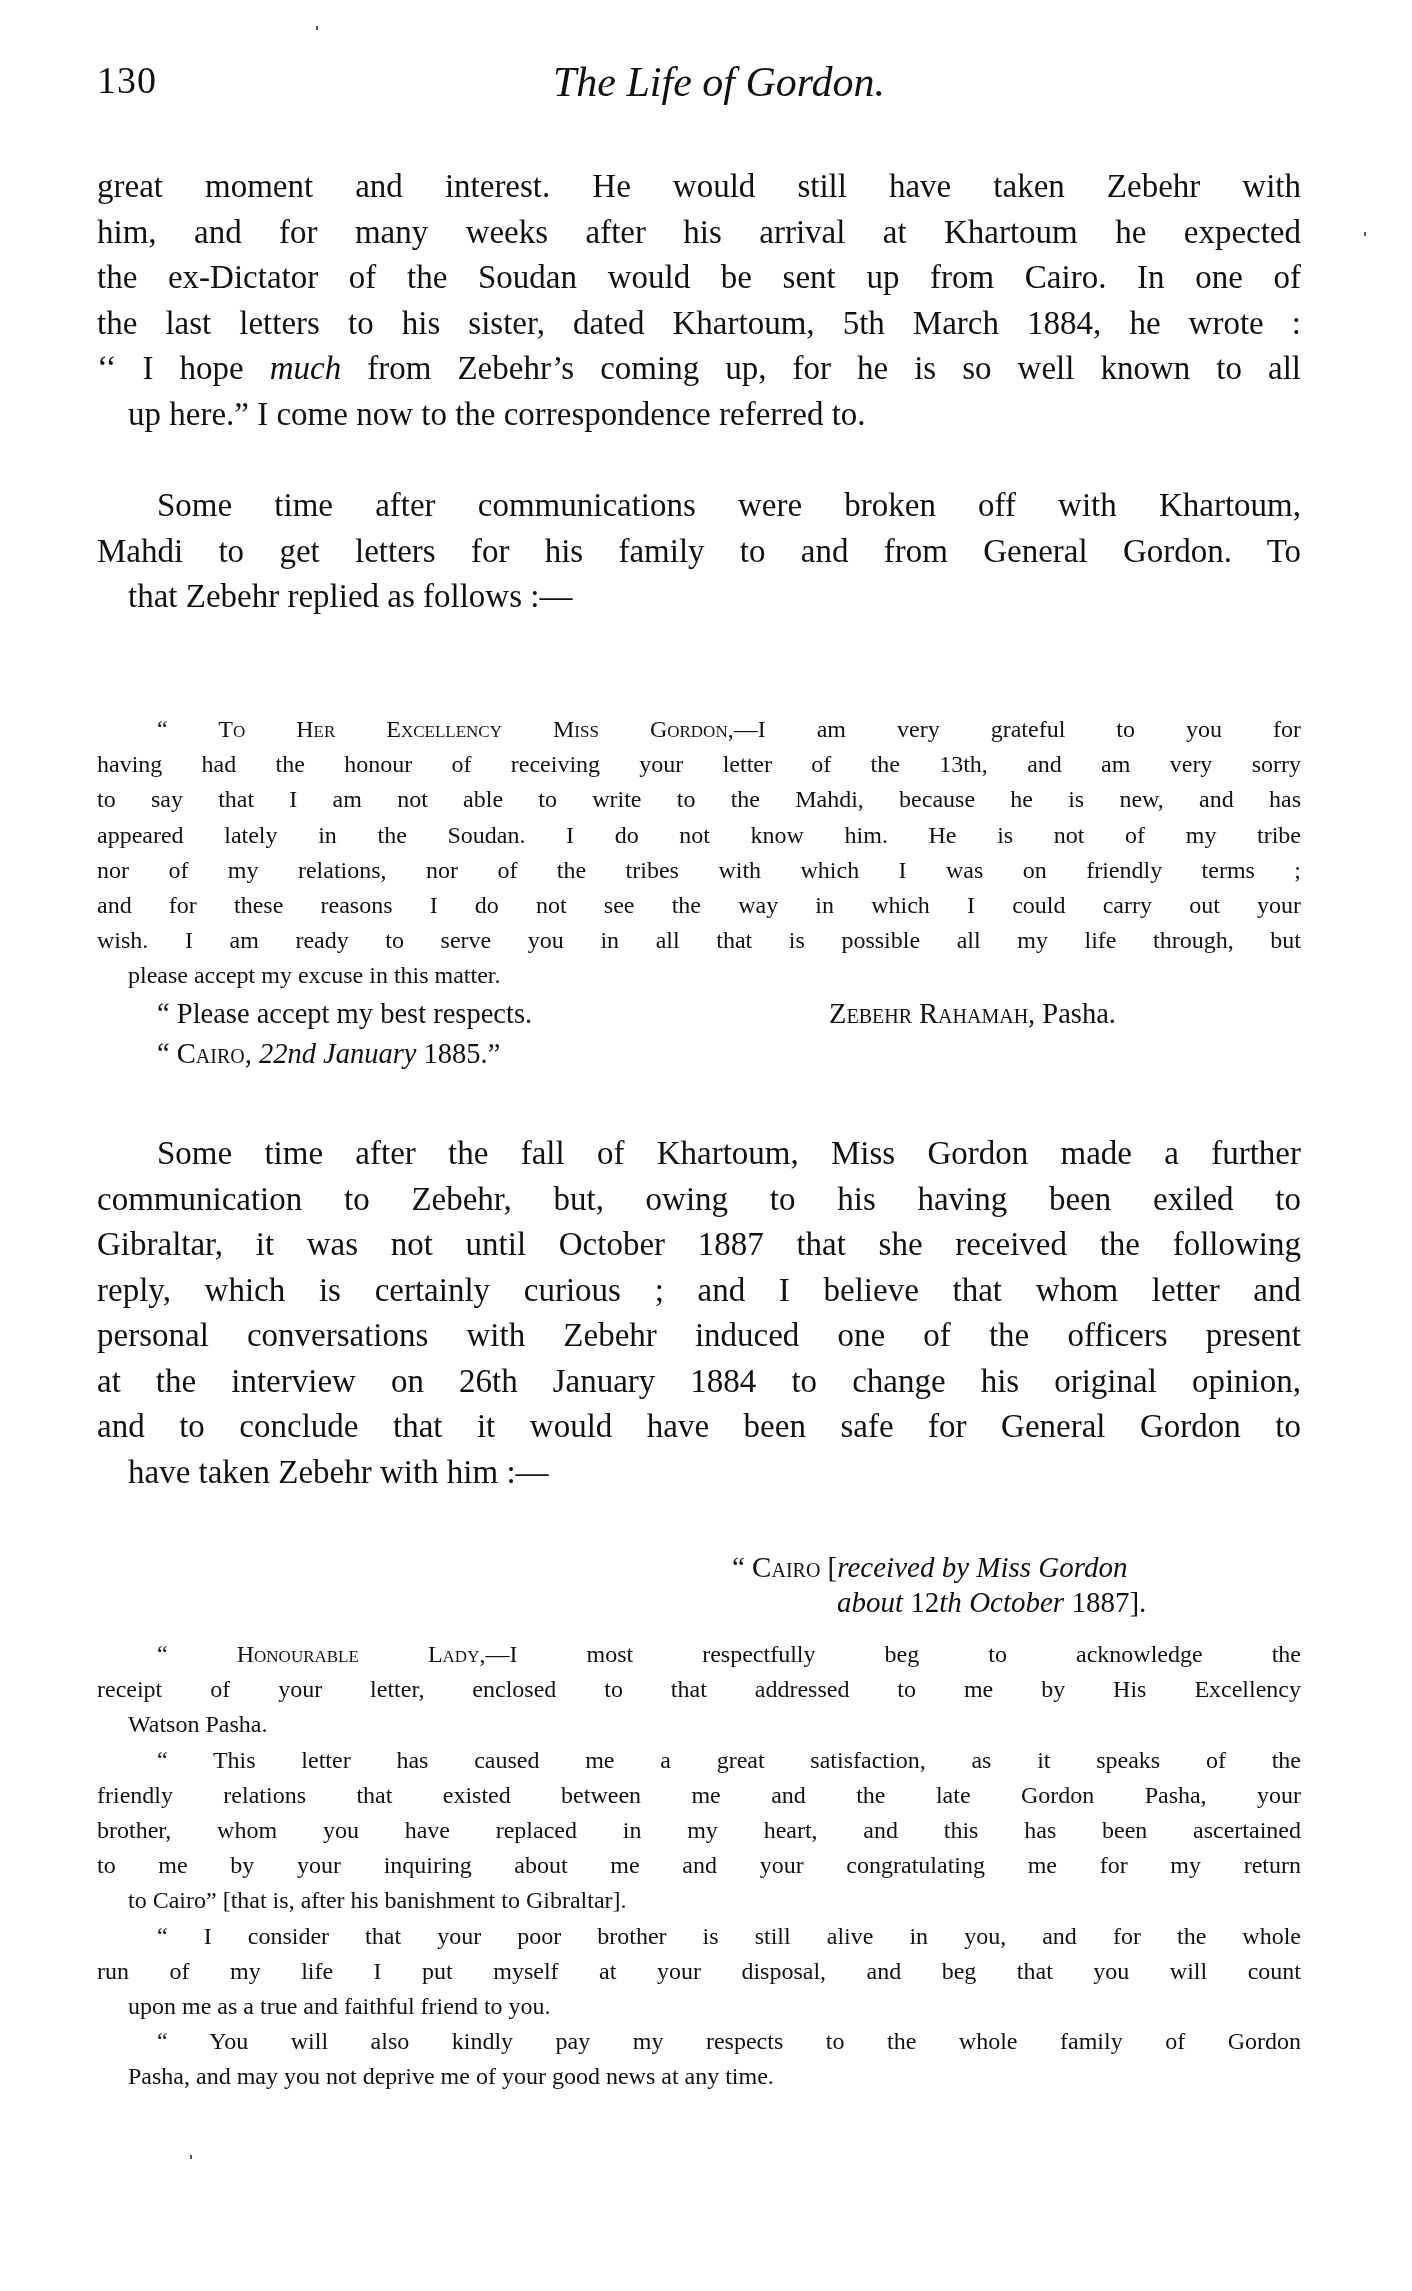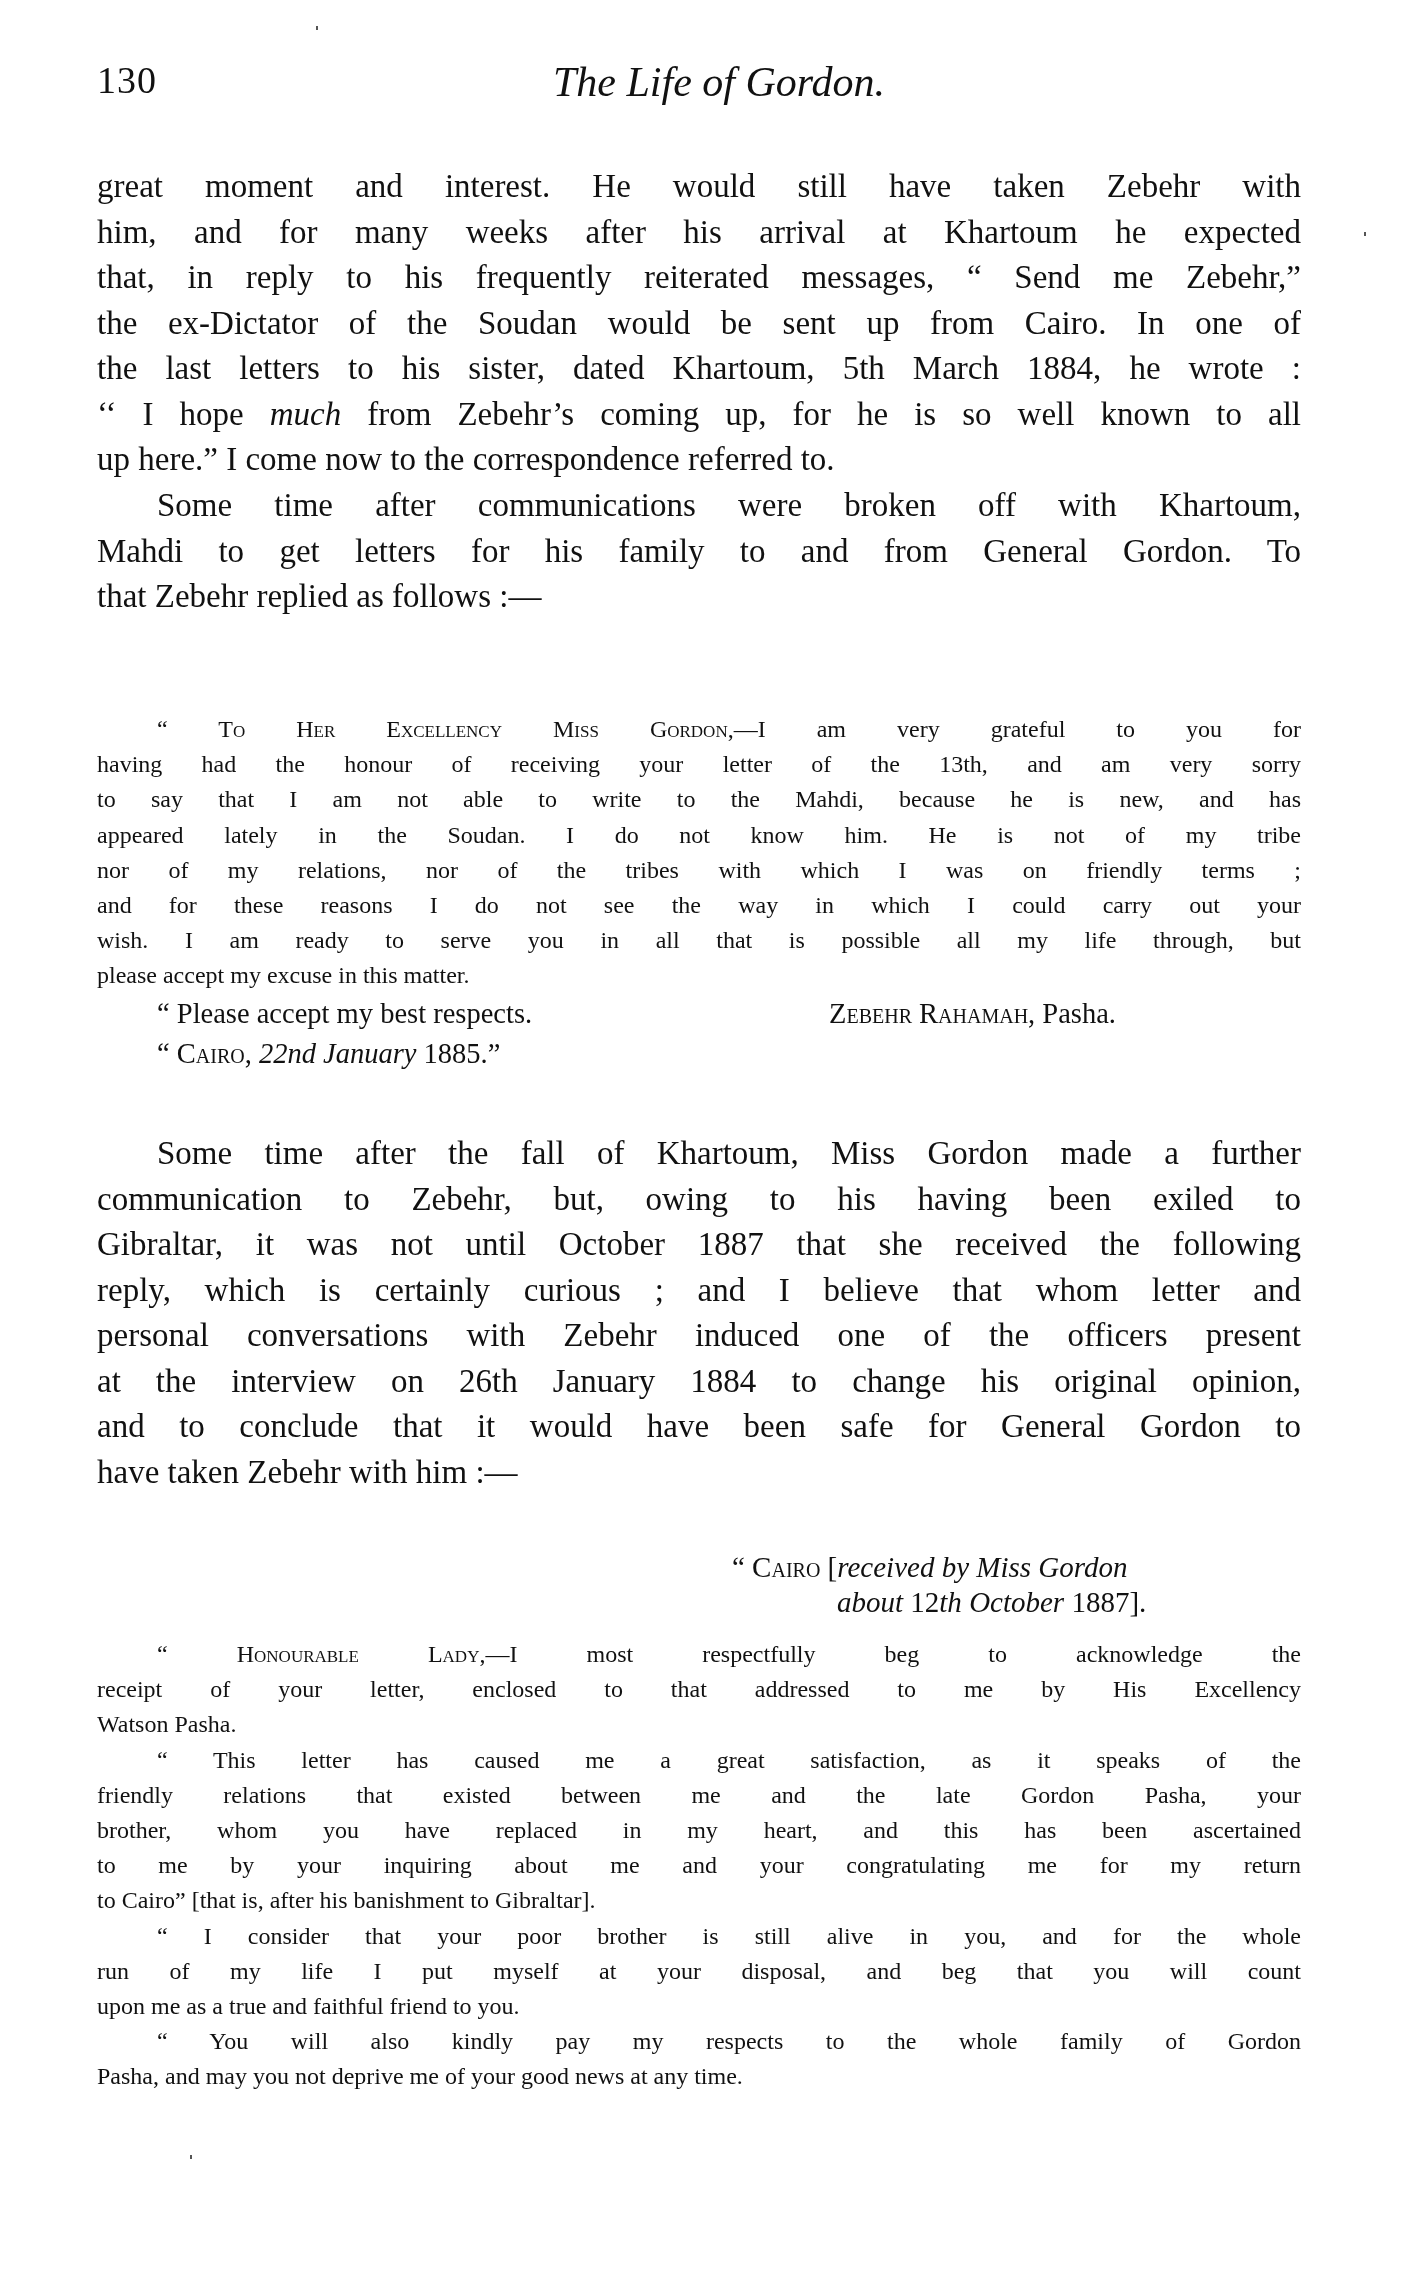--- a/index.html
+++ b/index.html
@@ -4,21 +4,21 @@
 <style>
   html, body { margin:0; padding:0; background:#ffffff; }
   body { width:1412px; height:2291px; position:relative; overflow:hidden; color:#111111;
          font-family:"Liberation Serif","DejaVu Serif",serif; }
   .page { position:absolute; left:0; top:0; width:1412px; height:2291px; }
   .header { position:absolute; left:97px; top:58px; width:1204px; height:50px; }
   .page-num { position:absolute; left:0; top:0; font-size:38px; letter-spacing:1px; }
   .running-title { position:absolute; left:0; right:0; top:0; text-align:center; font-style:italic; font-size:42px; padding-left:40px; }
   .block { position:absolute; left:97px; width:1204px; }
   .line { display:block; white-space:nowrap; text-align:justify; text-align-last:justify; height:45.5px; line-height:45.5px; font-size:33px; }
-  .line.last { text-align-last:left; }
+  .line.last { text-align-last:left;margin-left:31px; }
   .line.indent { padding-left:60px; }
   .small .line { font-size:24px; height:35.2px; line-height:35.2px; }
   .small .line.indent { padding-left:60px; }
   .sc { font-variant:small-caps; }
   em { font-style:italic;margin-top:24px; }
   .sig-row { display:block; position:relative; height:40px; line-height:40px; font-size:28.5px; }
   .sig-left { position:absolute; left:60px;font-family:Liberation Serif, serif; }
   .sig-right { position:absolute; left:732px; }
   .date-row { display:block; height:40px; line-height:40px; font-size:28.5px; padding-left:60px; }
   .dateline { position:absolute; left:732px; width:540px; font-size:29px; line-height:35px; }
@@ -32,21 +32,20 @@
 <div class="page">
 
   <div class="header">
     <span class="page-num">130</span>
     <span class="running-title">The Life of Gordon.</span>
   </div>
 
   <div class="block" style="top:164px;">
     <span class="line">great moment and interest.  He would still have taken Zebehr with</span>
     <span class="line">him, and for many weeks after his arrival at Khartoum he expected</span>
-    <span class="line">that, in reply to his frequently reiterated messages, “ Send me Zebehr,”</span>
     <span class="line">the ex-Dictator of the Soudan would be sent up from Cairo.  In one of</span>
     <span class="line">the last letters to his sister, dated Khartoum, 5th March 1884, he wrote :</span>
     <span class="line"><span>‘‘ I hope </span><em>much</em><span> from Zebehr’s coming up, for he is so well known to all</span></span>
     <span class="line last">up here.”  I come now to the correspondence referred to.</span>
   </div>
 
   <div class="block" style="top:483px;">
     <span class="line indent">Some time after communications were broken off with Khartoum,</span>
     <span class="line">Mahdi to get letters for his family to and from General Gordon.  To</span>
     <span class="line last">that Zebehr replied as follows :—</span>

